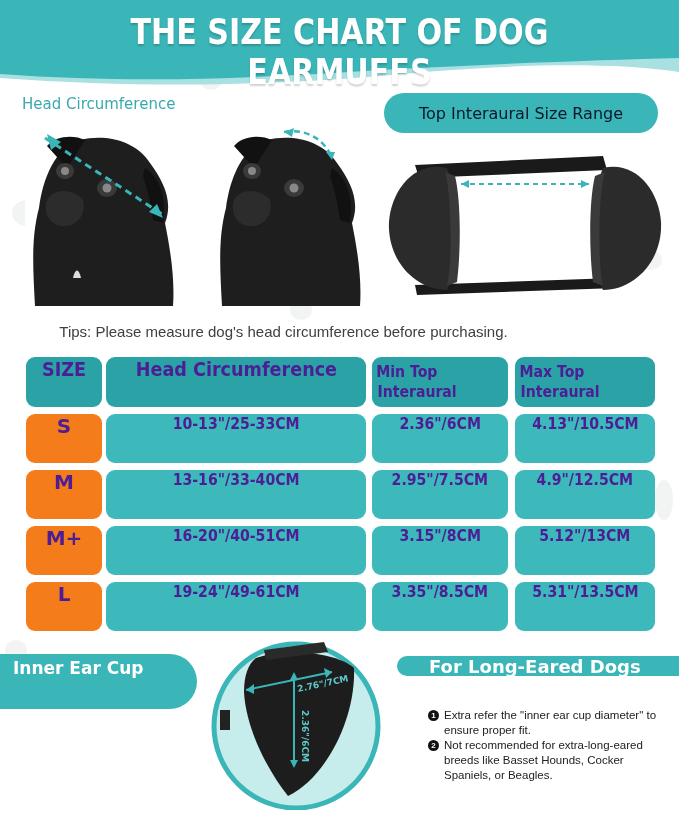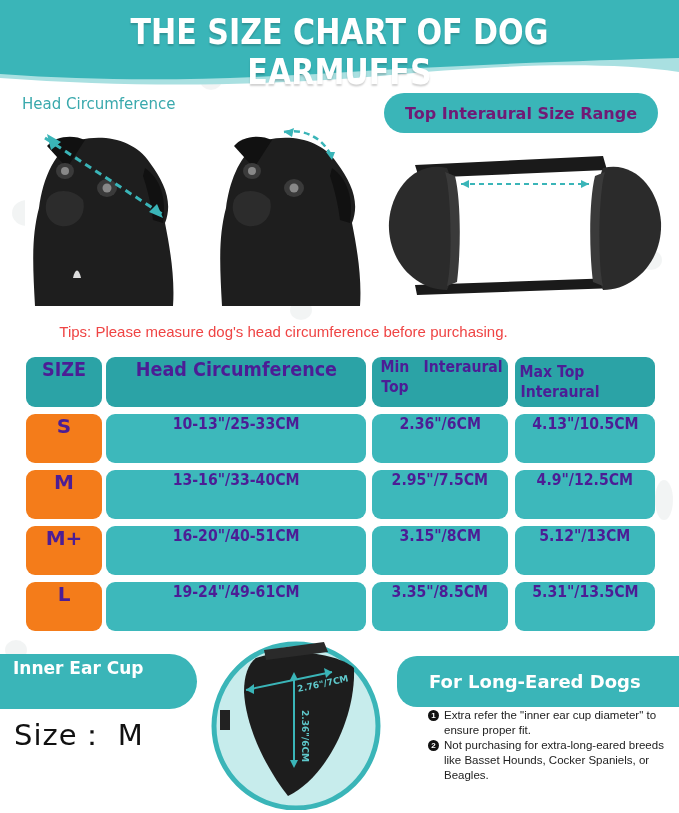--- a/index.html
+++ b/index.html
@@ -12,23 +12,23 @@
   
   .banner { position: absolute; left: 0; top: 0; width: 625px; height: 90px; }
   .banner svg { position: absolute; left: 0; top: 0; }
   .banner-title { position: absolute; left: 0; top: 12px; width: 679px; text-align: center; color: #ffffff; font-weight: bold; font-size: 35px; letter-spacing: 0px; text-shadow: 0 2px 2px rgba(0,0,0,0.18); font-family: "DejaVu Sans", sans-serif; transform: scaleX(0.86); transform-origin: center; }
 
   .teal-label { position: absolute; color: #3aa9ad; font-size: 15px; font-family: "DejaVu Sans", sans-serif; }
 
   
   .photo { position: absolute; background: #fff; overflow: hidden; }
 
-  .pill { position: absolute; background: #3ab5b8; color: #701a75; font-weight: bold; display: flex; align-items: center; justify-content: center; border-radius: 22px; font-family: "DejaVu Sans", sans-serif; }
-
-  .tips { position: absolute; left: 0; top: 323px; width: 567px; text-align: center; font-family: "Liberation Sans", sans-serif; font-size: 15px; color: #ef4444; }
+  .pill { position: absolute; background: #3ab5b8; color: #0f172a; font-weight: normal; display: flex; align-items: center; justify-content: center; border-radius: 22px; font-family: "DejaVu Sans", sans-serif; }
+
+  .tips { position: absolute; left: 0; top: 323px; width: 567px; text-align: center; font-family: "Liberation Sans", sans-serif; font-size: 15px; color: #404040; }
 
   
   .cell { position: absolute; border-radius: 9px; color: #4c1d95; font-weight: bold; display: flex; align-items: flex-start; justify-content: center; text-align: center; font-family: "DejaVu Sans", sans-serif; }
   .hdr { background: #2ba3a6; }
   .size { background: #f47c1a; font-size: 20px; }
   .val { background: #3db8bb; font-size: 16px; }
   .val span, .hdr span { transform: scaleX(0.88); display: inline-block; }
 
   .side-pill { position: absolute; background: #3ab5b8; color: #fff; font-weight: bold; font-family: "DejaVu Sans", sans-serif; }
 
@@ -113,21 +113,21 @@
   <div class="tips">Tips: Please measure dog's head circumference before purchasing.</div>
 
   <div>
 
     <div class="cell hdr" style="left:26px;top:357px;width:76px;height:50px;font-size:20px;">
         <span>SIZE</span>
       </div>
     <div class="cell hdr" style="left:106px;top:357px;width:260px;height:50px;font-size:20px;">
         <span>Head Circumference</span>
       </div>
-    <div class="cell hdr" style="left:372px;top:357px;width:136px;height:50px;font-size:16px;flex-direction:row;line-height:20px;">
+    <div class="cell hdr" style="left:372px;top:357px;width:136px;height:50px;font-size:16px;flex-direction:column;line-height:20px;">
       <span>Min Top</span>
         <span>Interaural</span>
     </div>
     <div class="cell hdr" style="left:515px;top:357px;width:140px;height:50px;font-size:16px;flex-direction:column;line-height:20px;">
       <span>Max Top</span>
         <span>Interaural</span>
     </div>
 
     <div class="cell size" style="left:26px;top:414px;width:76px;height:49px;">S</div>
     <div class="cell val" style="left:106px;top:414px;width:260px;height:49px;">
@@ -170,45 +170,44 @@
         <span>3.35"/8.5CM</span>
       </div>
     <div class="cell val" style="left:515px;top:582px;width:140px;height:49px;">
         <span>5.31"/13.5CM</span>
       </div>
   </div>
 
   <div class="side-pill" style="left:0;top:654px;width:197px;height:55px;border-radius:0 28px 28px 0;padding:3px 0 0 13px;font-size:17px;line-height:23px;">
     <div>Inner Ear Cup</div>
   </div>
-  <div class="size-m">Size： M</div>
 
   <div style="position:absolute;left:206px;top:638px;width:180px;height:172px;">
     <svg width="180" height="172" viewBox="0 0 180 172">
       <circle cx="90" cy="88" r="82" fill="#c7ecec" stroke="#3ab5b8" stroke-width="5"></circle>
       <path d="M50 20 C80 10 130 14 148 30 C150 80 120 140 82 158 C60 130 40 90 38 54 C38 38 42 26 50 20 Z" fill="#1d1d1d"></path>
       <path d="M58 12 L118 4 L122 14 L60 22 Z" fill="#2a2a2a"></path>
       <rect x="14" y="72" width="10" height="20" fill="#222"></rect>
       <path d="M40 52 L126 34" stroke="#3ab5b8" stroke-width="2"></path>
       <path d="M40 52 L48 46 L48 56 Z" fill="#3ab5b8"></path>
       <path d="M126 34 L118 30 L120 40 Z" fill="#3ab5b8"></path>
       <path d="M88 36 L88 128" stroke="#3ab5b8" stroke-width="2"></path>
       <path d="M88 34 L84 42 L92 42 Z" fill="#3ab5b8"></path>
       <path d="M88 130 L84 122 L92 122 Z" fill="#3ab5b8"></path>
       <text x="92" y="54" fill="#5fc9cc" font-size="9" font-weight="bold" font-family="DejaVu Sans, sans-serif" transform="rotate(-12 92 54)">2.76"/7CM</text>
       <text x="96" y="72" fill="#5fc9cc" font-size="9" font-weight="bold" font-family="DejaVu Sans, sans-serif" transform="rotate(90 96 72)">2.36"/6CM</text>
     </svg>
   </div>
 
-  <div class="side-pill" style="left:397px;top:656px;width:282px;height:51px;border-radius:20px 0 0 20px;display:flex;align-items:center;padding-left:32px;font-size:18px;">For Long-Eared Dogs</div>
+  <div class="side-pill" style="left:397px;top:656px;width:282px;height:20px;border-radius:20px 0 0 20px;display:flex;align-items:center;padding-left:32px;font-size:18px;">For Long-Eared Dogs</div>
 
   <div class="notes">
     <div class="note">
       <span class="num">1</span>
       <span>Extra refer the "inner ear cup diameter" to ensure proper fit.</span>
     </div>
     <div class="note">
       <span class="num">2</span>
-      <span>Not purchasing for extra-long-eared breeds like Basset Hounds, Cocker Spaniels, or Beagles.</span>
+      <span>Not recommended for extra-long-eared breeds like Basset Hounds, Cocker Spaniels, or Beagles.</span>
     </div>
   </div>
 
 </div>
 
 </body></html>

